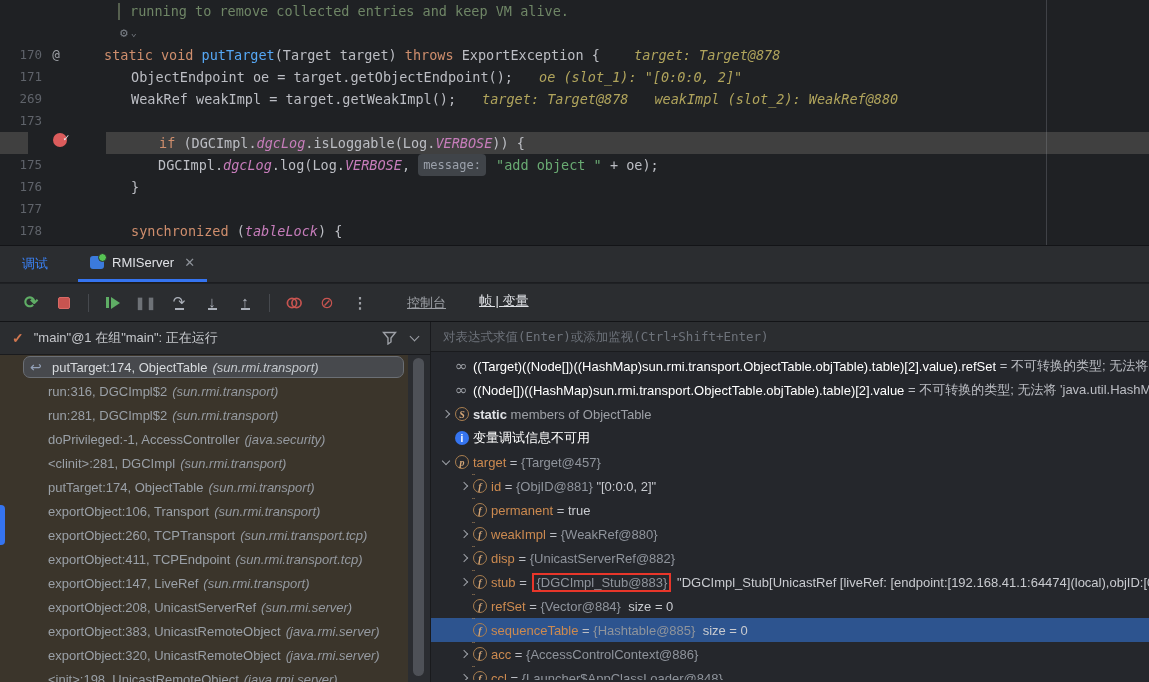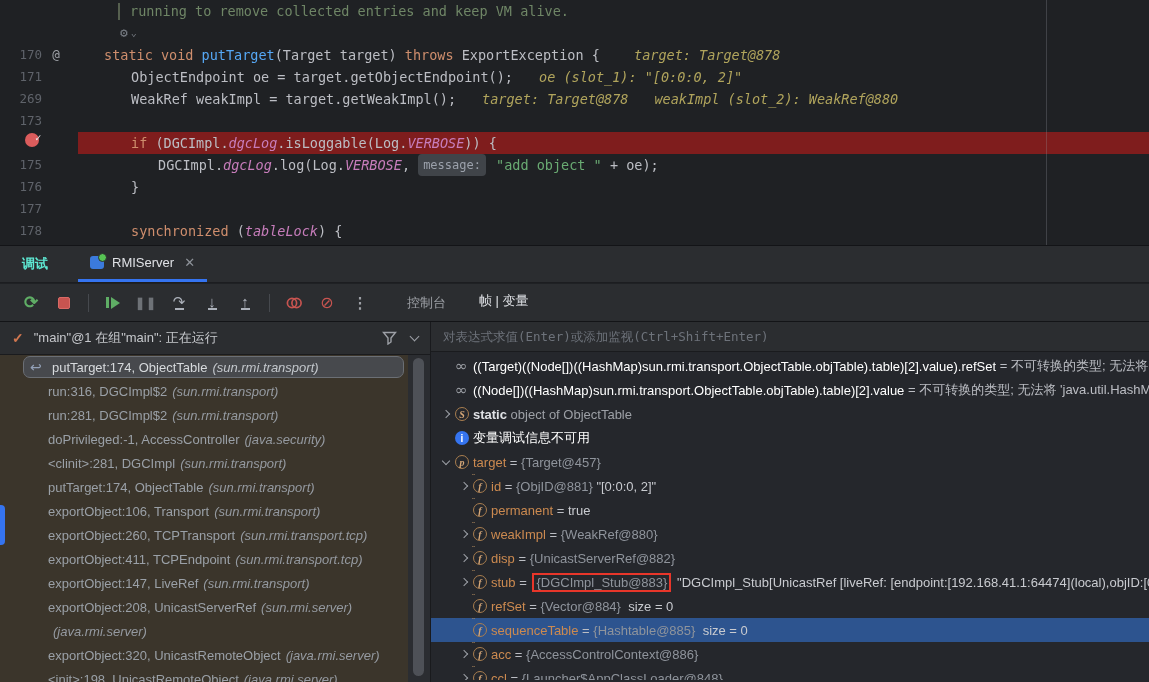--- a/index.html
+++ b/index.html
@@ -4,39 +4,39 @@
 <style>
   * { margin:0; padding:0; box-sizing:border-box; }
   html,body { background:#17181b; }
   #app{ position:relative; width:1149px; height:682px; background:#1f2124;
         font-family:"Liberation Sans",sans-serif; overflow:hidden; color:#bcbec4;}
 
   
   .editor{ position:absolute; left:0; top:0; width:1149px; height:245px; background:#1f2124; overflow:hidden;}
   .margin-guide{ position:absolute; left:1046px; top:0; width:1px; height:245px; background:rgba(150,155,160,.28); z-index:6;}
   .ed-row{ display:flex; height:22px; line-height:22px; font-family:"DejaVu Sans Mono",monospace; font-size:13.5px; white-space:pre; position:relative;}
-  .ed-row.exec{ background:#7f1d1d; }
+  .ed-row.exec{ background:#404040;padding-left:28px; }
   .gutter{ width:78px; flex:none; display:flex; align-items:center; background:#1f2124; z-index:2;}
   .lnum{ width:42px; text-align:right; color:#5f636a; font-size:12.5px; flex:none;}
   .gslot{ width:28px; text-align:center; color:#9da0a6; font-size:12.5px; flex:none;}
   .code{ flex:1; display:flex; align-items:center; overflow:hidden;}
   .c-plain{ color:#bcbec4; } .c-kw{ color:#cf8e6d; } .c-method{ color:#56a8f5; }
   .c-field{ color:#c77dbb; font-style:italic; } .c-str{ color:#6aab73; }
   .c-pill{ background:#404449; color:#9ba1ab; border-radius:4px; padding:0 5px; font-size:12px; margin-right:2px;}
   .hint{ color:#b0a45c; font-style:italic; margin-left:26px;}
   .cmt{ color:#6f8666; }
   .cmt-bar{ display:inline-block; width:2px; height:17px; background:#56604f; margin-right:10px; vertical-align:middle;}
   .gear{ color:#7a7f87; font-size:13px; } .gear-chev{ color:#7a7f87; font-size:10px; margin-left:3px;}
   .bp{ display:inline-block; width:14px; height:14px; border-radius:50%; background:#db5c5c; position:relative; margin-right:3px;}
   .bp::after{ content:"✓"; position:absolute; top:-6px; right:-3px; font-size:9px; color:#e8eaec; font-family:"Liberation Sans",sans-serif;}
 
   
   .dbg-header{ position:absolute; top:245px; left:0; width:1149px; height:38px; background:#2b2d30;
                border-top:1px solid #131417; border-bottom:1px solid #1c1d20; display:flex; align-items:center;}
-  .dbg-title{ margin-left:22px; font-weight:bold; color:#5eead4; font-size:13px;}
+  .dbg-title{ margin-left:22px; font-weight:normal; color:#3b82f6; font-size:13px;}
   .dbg-tab{ margin-left:30px; height:100%; display:flex; align-items:center; gap:8px; padding:0 12px;
             border-bottom:3px solid #3574f0;}
   .tab-ico{ width:14px; height:13px; background:#3b7add; border-radius:3px; position:relative;}
   .tab-ico::after{ content:""; position:absolute; top:-3px; right:-3px; width:7px; height:7px; border-radius:50%; background:#57c454; border:1px solid #2b2d30;}
   .dbg-tab-label{ color:#dfe1e5; font-size:13px;}
   .tab-close{ color:#8e939a; font-size:13px; margin-left:2px;}
 
   
   .toolbar{ position:absolute; top:284px; left:0; width:1149px; height:38px; background:#2b2d30;
             border-bottom:1px solid #131417; display:flex; align-items:center; padding-left:22px; gap:15px;}
@@ -44,21 +44,21 @@
   .tbsep{ width:1px; height:18px; background:#46494e; flex:none;}
   .ico-rerun{ color:#5fad65; font-size:17px; font-weight:bold;}
   .ico-stop{ width:12px; height:12px; background:#c75450; border:1.5px solid #d96a66; border-radius:2px;}
   .resume-bar{ width:3px; height:11px; background:#5fad65; margin-right:2px;}
   .resume-tri{ width:0; height:0; border-left:9px solid #5fad65; border-top:6px solid transparent; border-bottom:6px solid transparent;}
   .ico-pause{ color:#6e7277; font-size:12px; letter-spacing:1px; font-weight:bold;}
   .step{ color:#acb1ba; font-size:15px; display:flex; flex-direction:column; align-items:center; line-height:11px;}
   .step .base{ width:9px; height:2px; background:#acb1ba; margin-top:1px;}
   .ico-slash{ color:#c75450; font-size:16px;}
   .kebab{ color:#9da0a6; font-size:15px; font-weight:bold;}
-  .tb-tab{ color:#9da0a6; font-size:13px; height:44px; display:flex; align-items:center; padding:0 9px;}
+  .tb-tab{ color:#9da0a6; font-size:13px; height:44px; display:flex; align-items:center; padding:0 9px;text-decoration:underline;}
   .tb-tab.active{ color:#dfe1e5; border-bottom:3px solid #3574f0;}
 
   
   .thread-row{ position:absolute; top:322px; left:0; width:430px; height:33px; background:#2b2d30;
                border-bottom:1px solid #1a1b1e; display:flex; align-items:center; padding:0 12px;}
   .thr-check{ color:#d0764f; font-size:14px; margin-right:10px; font-weight:bold;}
   .thr-text{ color:#c6c8cc; font-size:13px; white-space:nowrap; overflow:hidden; flex:1;}
   .thr-icons{ display:flex; align-items:center; gap:14px; margin-left:8px;}
   .chev-down{ display:inline-block; width:7px; height:7px; border-right:1.6px solid #9da0a6; border-bottom:1.6px solid #9da0a6; transform:rotate(45deg); margin-bottom:3px;}
 
@@ -224,20 +224,21 @@
           <span class="fname">exportObject:147, LiveRef </span>
           <span class="fpkg">(sun.rmi.transport)</span>
         </div>
         <div class="frame-row">
           <span class="fico"></span>
           <span class="fname">exportObject:208, UnicastServerRef </span>
           <span class="fpkg">(sun.rmi.server)</span>
         </div>
         <div class="frame-row">
           <span class="fico"></span>
+          <span class="fname">exportObject:383, UnicastRemoteObject </span>
           <span class="fpkg">(java.rmi.server)</span>
         </div>
         <div class="frame-row">
           <span class="fico"></span>
           <span class="fname">exportObject:320, UnicastRemoteObject </span>
           <span class="fpkg">(java.rmi.server)</span>
         </div>
         <div class="frame-row">
           <span class="fico"></span>
           <span class="fname">&lt;init&gt;:198, UnicastRemoteObject </span>
@@ -250,21 +251,21 @@
     </div>
   <div class="stripe"></div>
 
   <div class="vars-panel">
     <div class="eval-row">
       <input type="text" placeholder="对表达式求值(Enter)或添加监视(Ctrl+Shift+Enter)" style="">
     </div>
     <div class="vars-list">
         <div class="var-row" style="padding-left: 6px;"><span class="vexp"></span><span class="vicon"><span class="ic-watch">∞</span></span><span class="vname-plain">((Target)((Node[])((HashMap)sun.rmi.transport.ObjectTable.objTable).table)[2].value).refSet</span><span class="s-plain"> = 不可转换的类型; 无法将</span></div>
         <div class="var-row" style="padding-left: 6px;"><span class="vexp"></span><span class="vicon"><span class="ic-watch">∞</span></span><span class="vname-plain">((Node[])((HashMap)sun.rmi.transport.ObjectTable.objTable).table)[2].value</span><span class="s-plain"> = 不可转换的类型; 无法将 'java.util.HashM</span></div>
-        <div class="var-row" style="padding-left: 6px;"><span class="vexp"><span class="chev-r"></span></span><span class="vicon"><span class="ic">S</span></span><span class="vname-bold">static</span><span class="s-gray"> object of ObjectTable</span></div>
+        <div class="var-row" style="padding-left: 6px;"><span class="vexp"><span class="chev-r"></span></span><span class="vicon"><span class="ic">S</span></span><span class="vname-bold">static</span><span class="s-gray"> members of ObjectTable</span></div>
         <div class="var-row" style="padding-left: 6px;"><span class="vexp"></span><span class="vicon"><span class="ic info">i</span></span><span class="vname-plain">变量调试信息不可用</span></div>
         <div class="var-row" style="padding-left: 6px;"><span class="vexp"><span class="chev-d"></span></span><span class="vicon"><span class="ic">p</span></span><span class="vname-var">target</span><span class="s-plain"> = </span><span class="s-ref">{Target@457}</span></div>
         <div class="var-row" style="padding-left: 24px;"><span class="vexp"><span class="chev-r"></span></span><span class="vicon"><span class="ic f">f</span></span><span class="vname-var">id</span><span class="s-plain"> = </span><span class="s-ref">{ObjID@881} </span><span class="s-val">"[0:0:0, 2]"</span></div>
         <div class="var-row" style="padding-left: 24px;"><span class="vexp"></span><span class="vicon"><span class="ic f">f</span></span><span class="vname-var">permanent</span><span class="s-plain"> = </span><span class="s-val">true</span></div>
         <div class="var-row" style="padding-left: 24px;"><span class="vexp"><span class="chev-r"></span></span><span class="vicon"><span class="ic f">f</span></span><span class="vname-var">weakImpl</span><span class="s-plain"> = </span><span class="s-ref">{WeakRef@880}</span></div>
         <div class="var-row" style="padding-left: 24px;"><span class="vexp"><span class="chev-r"></span></span><span class="vicon"><span class="ic f">f</span></span><span class="vname-var">disp</span><span class="s-plain"> = </span><span class="s-ref">{UnicastServerRef@882}</span></div>
         <div class="var-row" style="padding-left: 24px;"><span class="vexp"><span class="chev-r"></span></span><span class="vicon"><span class="ic f">f</span></span><span class="vname-var">stub</span><span class="s-plain"> = </span><span class="s-ref redbox">{DGCImpl_Stub@883}</span><span class="s-val"> "DGCImpl_Stub[UnicastRef [liveRef: [endpoint:[192.168.41.1:64474](local),objID:[0:0:</span></div>
         <div class="var-row" style="padding-left: 24px;"><span class="vexp"></span><span class="vicon"><span class="ic f">f</span></span><span class="vname-var">refSet</span><span class="s-plain"> = </span><span class="s-ref">{Vector@884}</span><span class="s-val">  size = 0</span></div>
         <div class="var-row selected" style="padding-left: 24px;"><span class="vexp"></span><span class="vicon"><span class="ic f">f</span></span><span class="vname-var">sequenceTable</span><span class="s-plain"> = </span><span class="s-ref">{Hashtable@885}</span><span class="s-val">  size = 0</span></div>
         <div class="var-row" style="padding-left: 24px;"><span class="vexp"><span class="chev-r"></span></span><span class="vicon"><span class="ic f">f</span></span><span class="vname-var">acc</span><span class="s-plain"> = </span><span class="s-ref">{AccessControlContext@886}</span></div>

